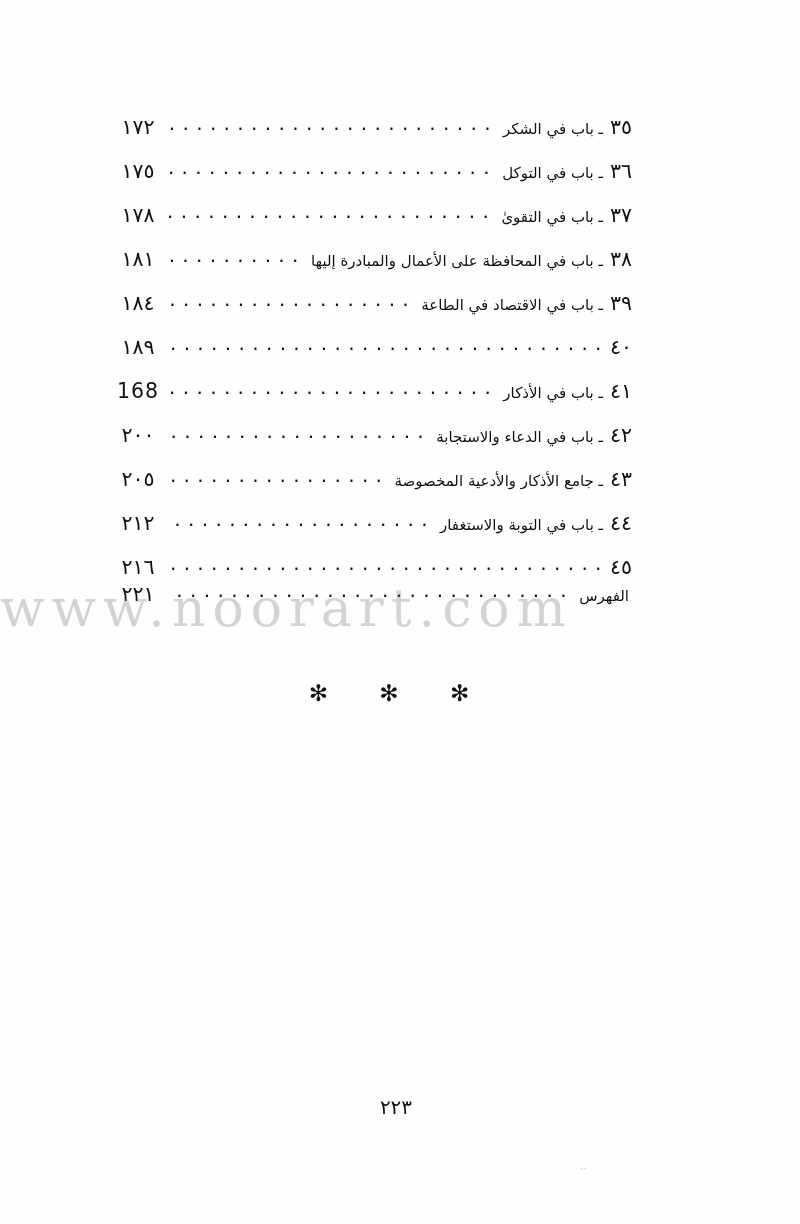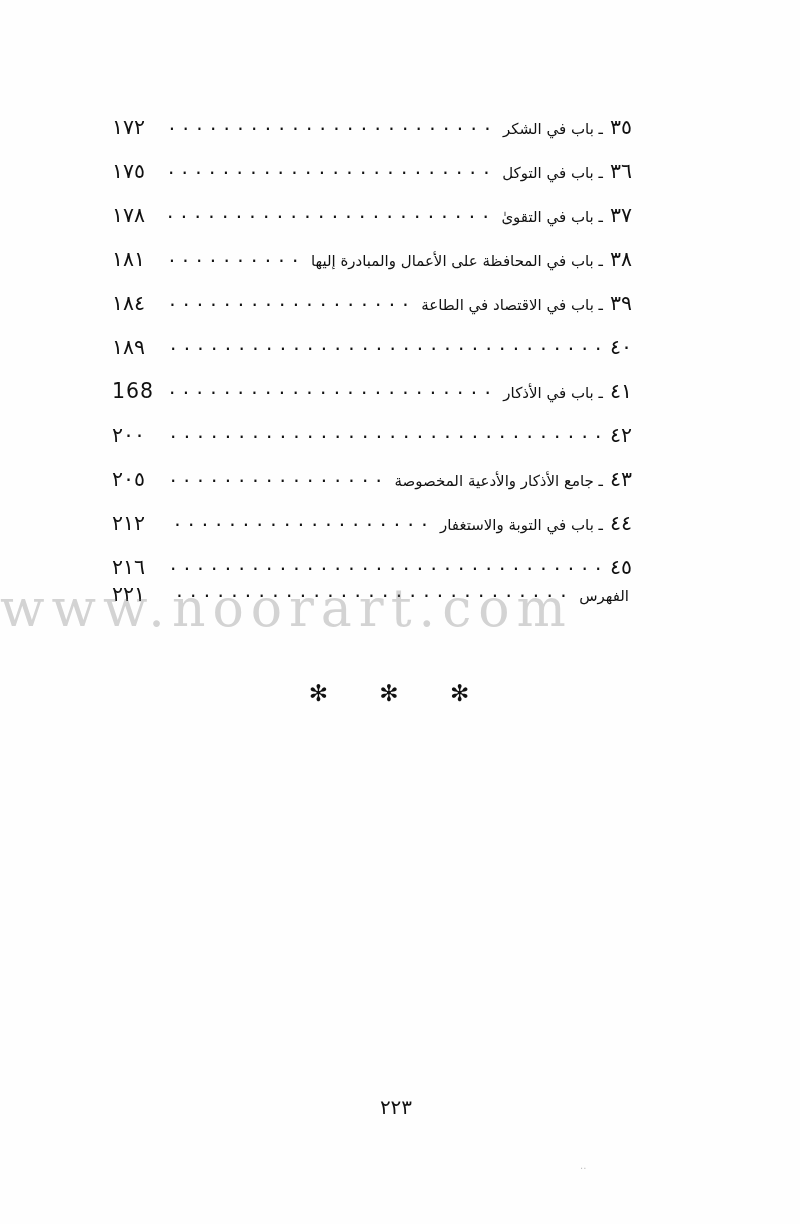--- a/index.html
+++ b/index.html
@@ -70,21 +70,21 @@
     right: 0;
     bottom: 0.04em;
     white-space: nowrap;
     letter-spacing: 0.5px;
     font-size: 20px;
     color: #111;
   }
 
   .toc-page {
     flex: 0 0 52px;
-    text-align: left;
+    text-align: center;
     font-size: 20.5px;
     letter-spacing: 1px;
     direction: rtl;
   }
 
   
   #asterisks {
     position: absolute;
     top: 680px;
     left: 0;
@@ -182,20 +182,21 @@
 
     <div class="toc-row">
       <span class="toc-num">٤١</span>
       <span class="toc-title">ـ باب في الأذكار</span>
       <span class="toc-leader"></span>
       <span class="toc-page">168</span>
     </div>
 
     <div class="toc-row">
       <span class="toc-num">٤٢</span>
+      <span class="toc-title">ـ باب في الدعاء والاستجابة</span>
       <span class="toc-leader"></span>
       <span class="toc-page">٢٠٠</span>
     </div>
 
     <div class="toc-row">
       <span class="toc-num">٤٣</span>
       <span class="toc-title">ـ جامع الأذكار والأدعية المخصوصة</span>
       <span class="toc-leader"></span>
       <span class="toc-page">٢٠٥</span>
     </div>

